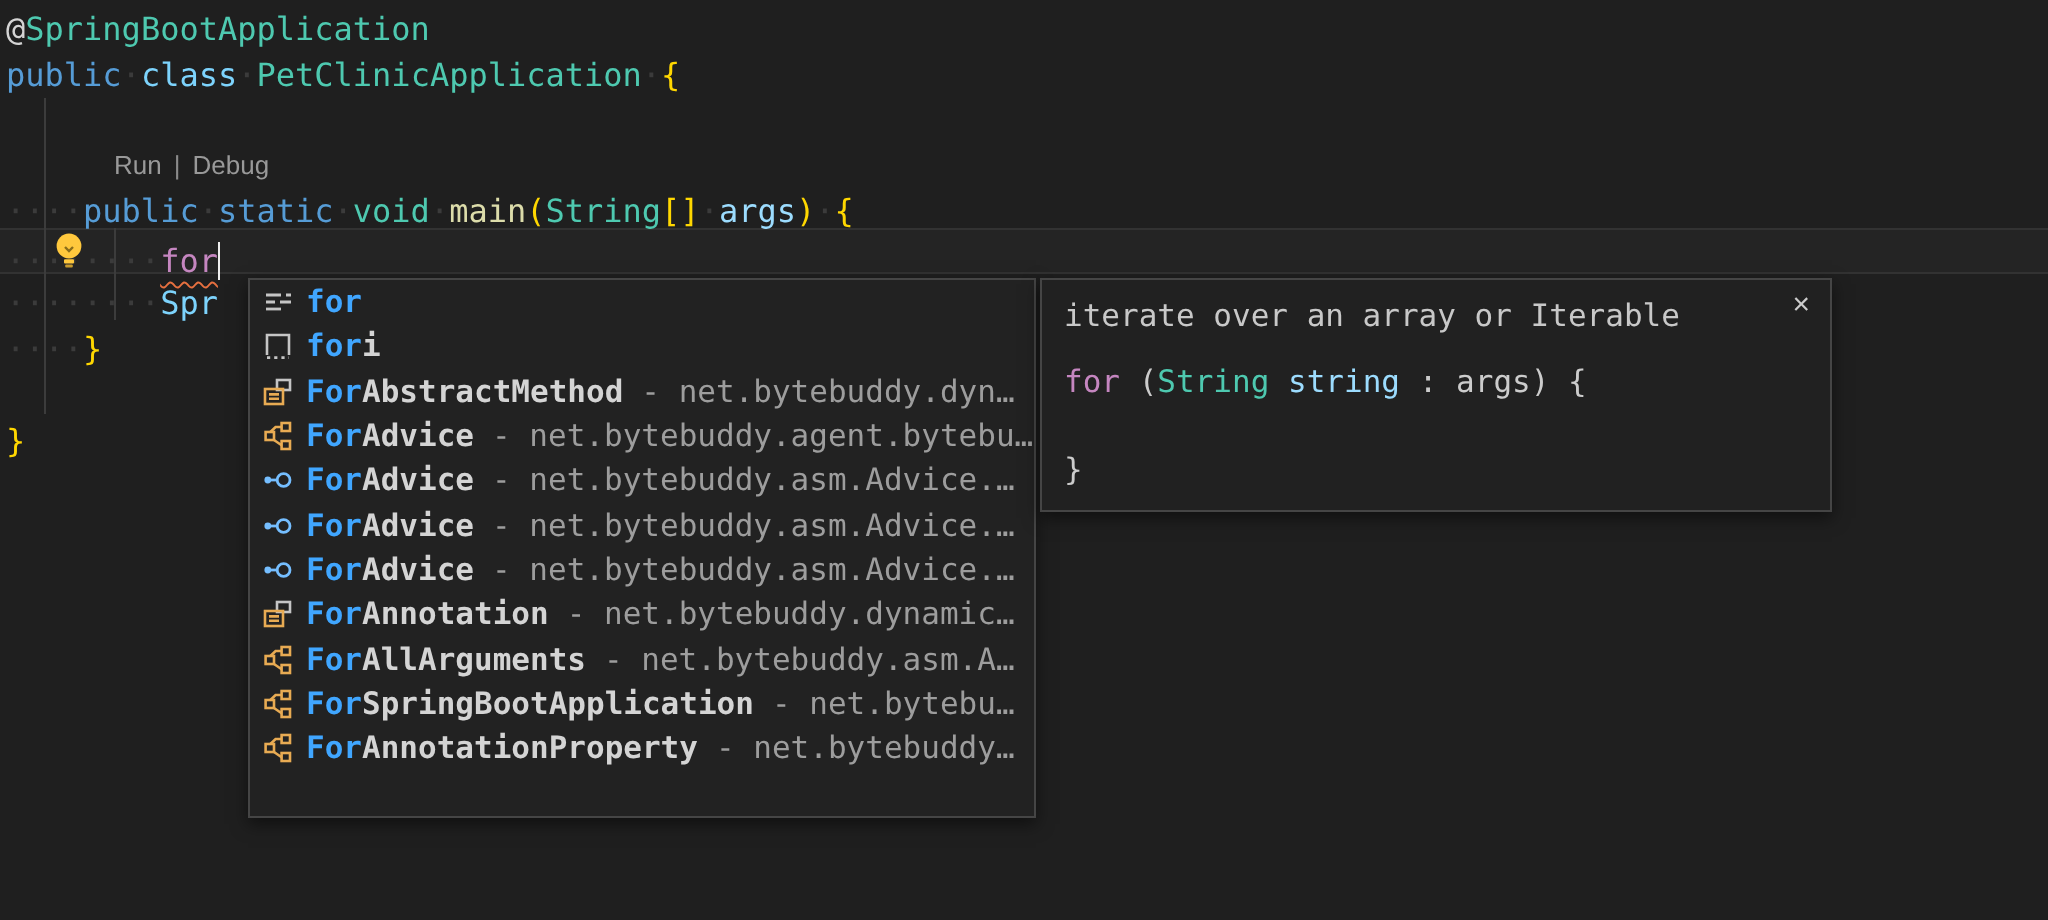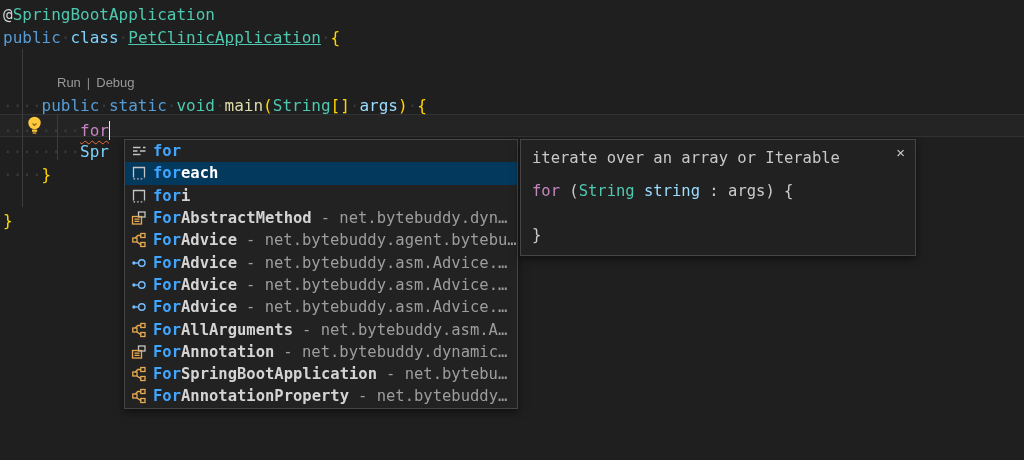--- a/index.html
+++ b/index.html
@@ -34,21 +34,21 @@
 </head>
 <body>
 
 <div id="editor">
   <div id="line-highlight"></div>
   <div class="indent-guide" style="left:22px;top:49px;height:158px;"></div>
   <div class="indent-guide" style="left:57px;top:114px;height:46px;"></div>
 
   <div id="code-lines">
       <div class="code-line"><span style="color: rgb(212, 212, 212);">@</span><span style="color: rgb(78, 201, 176);">SpringBootApplication</span></div>
-      <div class="code-line"><span style="color: rgb(86, 156, 214);">public</span><span style="color: rgb(59, 59, 59);">·</span><span style="color: #7dd3fc;">class</span><span style="color: rgb(59, 59, 59);">·</span><span style="color: rgb(78, 201, 176); text-decoration: underline;">PetClinicApplication</span><span style="color: rgb(59, 59, 59);">·</span><span style="color: rgb(255, 215, 0);">{</span></div>
+      <div class="code-line"><span style="color: rgb(86, 156, 214);">public</span><span style="color: rgb(59, 59, 59);">·</span><span style="color: #7dd3fc;">class</span><span style="color: rgb(59, 59, 59);">·</span><span style="color: rgb(78, 201, 176);">PetClinicApplication</span><span style="color: rgb(59, 59, 59);">·</span><span style="color: rgb(255, 215, 0);">{</span></div>
       <div class="code-line"></div>
       <div class="codelens-row"><span>Run</span><span class="codelens-sep">|</span><span>Debug</span></div>
       <div class="code-line"><span style="color: rgb(59, 59, 59);">····</span><span style="color: rgb(86, 156, 214);">public</span><span style="color: rgb(59, 59, 59);">·</span><span style="color: rgb(86, 156, 214);">static</span><span style="color: rgb(59, 59, 59);">·</span><span style="color: rgb(78, 201, 176);">void</span><span style="color: rgb(59, 59, 59);">·</span><span style="color: rgb(220, 220, 170);">main</span><span style="color: rgb(255, 215, 0);">(</span><span style="color: rgb(78, 201, 176);">String</span><span style="color: rgb(255, 215, 0);">[]</span><span style="color: rgb(59, 59, 59);">·</span><span style="color: rgb(156, 220, 254);">args</span><span style="color: rgb(255, 215, 0);">)</span><span style="color: rgb(59, 59, 59);">·</span><span style="color: rgb(255, 215, 0);">{</span></div>
       <div class="code-line"><span style="color: rgb(59, 59, 59);">········</span><span class="squiggle" style="color: rgb(197, 134, 192);">for</span><span class="cursor"></span></div>
       <div class="code-line"><span style="color: rgb(59, 59, 59);">········</span><span style="color: #7dd3fc;">Spr</span></div>
       <div class="code-line"><span style="color: rgb(59, 59, 59);">····</span><span style="color: rgb(255, 215, 0);">}</span></div>
       <div class="code-line"></div>
       <div class="code-line"><span style="color: rgb(255, 215, 0);">}</span></div>
     </div>
 
@@ -65,29 +65,20 @@
       <div class="sg-row">
         <span class="sg-icon"><svg width="16" height="16" viewBox="0 0 16 16">
             <g stroke="#C5C5C5" stroke-width="1.4" fill="none">
               <path d="M2 4.5h7.5M12 4.5h2.5"></path>
               <path d="M2 8h4.5M9 8h5.5"></path>
               <path d="M2 11.5h7.5"></path>
             </g>
           </svg></span>
         <span class="sg-label"><span class="sg-match">for</span><span></span></span>
       </div>
-      <div class="sg-row selected">
-        <span class="sg-icon"><svg width="16" height="16" viewBox="0 0 16 16">
-            <g stroke="#C5C5C5" stroke-width="1.3" fill="none">
-              <path d="M2.5 12.5v-10h11v10"></path>
-              <path d="M2.5 13.8h11" stroke-dasharray="1.6 2"></path>
-            </g>
-          </svg></span>
-        <span class="sg-label"><span class="sg-match">for</span><span>each</span></span>
-      </div>
       <div class="sg-row">
         <span class="sg-icon"><svg width="16" height="16" viewBox="0 0 16 16">
             <g stroke="#C5C5C5" stroke-width="1.3" fill="none">
               <path d="M2.5 12.5v-10h11v10"></path>
               <path d="M2.5 13.8h11" stroke-dasharray="1.6 2"></path>
             </g>
           </svg></span>
         <span class="sg-label"><span class="sg-match">for</span><span>i</span></span>
       </div>
       <div class="sg-row">
@@ -141,40 +132,40 @@
               <circle cx="10.8" cy="8" r="3.2"></circle>
               <path d="M4.3 8h3.2"></path>
             </g>
             <circle cx="2.9" cy="8" r="1.7" fill="#75BEFF"></circle>
           </svg></span>
         <span class="sg-label"><span class="sg-match">For</span><span>Advice</span></span>
         <span class="sg-detail">- net.bytebuddy.asm.Advice.…</span>
       </div>
       <div class="sg-row">
         <span class="sg-icon"><svg width="16" height="16" viewBox="0 0 16 16">
-            <g fill="none" stroke="#E8AB53" stroke-width="1.3">
-              <rect x="9.8" y="1.5" width="4.2" height="4"></rect>
-              <rect x="1.8" y="6" width="4.2" height="4"></rect>
-              <rect x="9.8" y="10.5" width="4.2" height="4"></rect>
-              <path d="M9.8 3.5H6.8L4.2 6M6 10l3.8 2.6"></path>
-            </g>
-          </svg></span>
-        <span class="sg-label"><span class="sg-match">For</span><span>AllArguments</span></span>
-        <span class="sg-detail">- net.bytebuddy.asm.A…</span>
-      </div>
-      <div class="sg-row">
-        <span class="sg-icon"><svg width="16" height="16" viewBox="0 0 16 16">
             <g fill="none" stroke-width="1.3">
               <rect x="7.5" y="2" width="6.5" height="5" stroke="#C5C5C5"></rect>
               <rect x="1.5" y="6.5" width="9" height="7.5" stroke="#E8AB53"></rect>
               <path d="M3.5 9.2h5M3.5 11.4h5" stroke="#E8AB53"></path>
             </g>
           </svg></span>
         <span class="sg-label"><span class="sg-match">For</span><span>Annotation</span></span>
         <span class="sg-detail">- net.bytebuddy.dynamic…</span>
+      </div>
+      <div class="sg-row">
+        <span class="sg-icon"><svg width="16" height="16" viewBox="0 0 16 16">
+            <g fill="none" stroke="#E8AB53" stroke-width="1.3">
+              <rect x="9.8" y="1.5" width="4.2" height="4"></rect>
+              <rect x="1.8" y="6" width="4.2" height="4"></rect>
+              <rect x="9.8" y="10.5" width="4.2" height="4"></rect>
+              <path d="M9.8 3.5H6.8L4.2 6M6 10l3.8 2.6"></path>
+            </g>
+          </svg></span>
+        <span class="sg-label"><span class="sg-match">For</span><span>AllArguments</span></span>
+        <span class="sg-detail">- net.bytebuddy.asm.A…</span>
       </div>
       <div class="sg-row">
         <span class="sg-icon"><svg width="16" height="16" viewBox="0 0 16 16">
             <g fill="none" stroke="#E8AB53" stroke-width="1.3">
               <rect x="9.8" y="1.5" width="4.2" height="4"></rect>
               <rect x="1.8" y="6" width="4.2" height="4"></rect>
               <rect x="9.8" y="10.5" width="4.2" height="4"></rect>
               <path d="M9.8 3.5H6.8L4.2 6M6 10l3.8 2.6"></path>
             </g>
           </svg></span>

